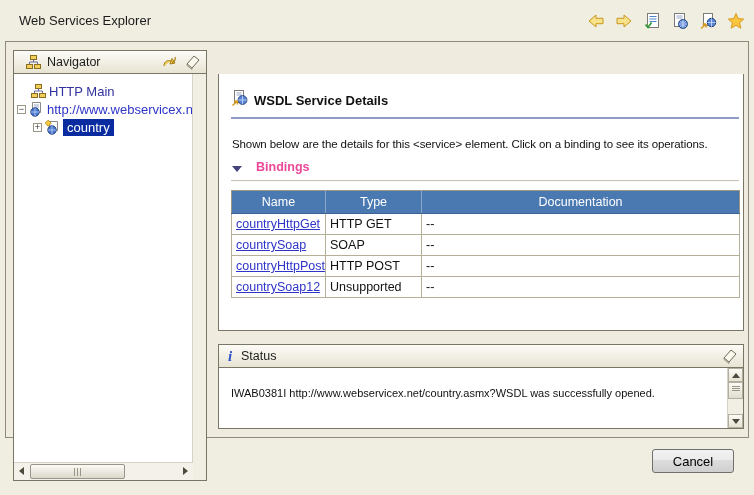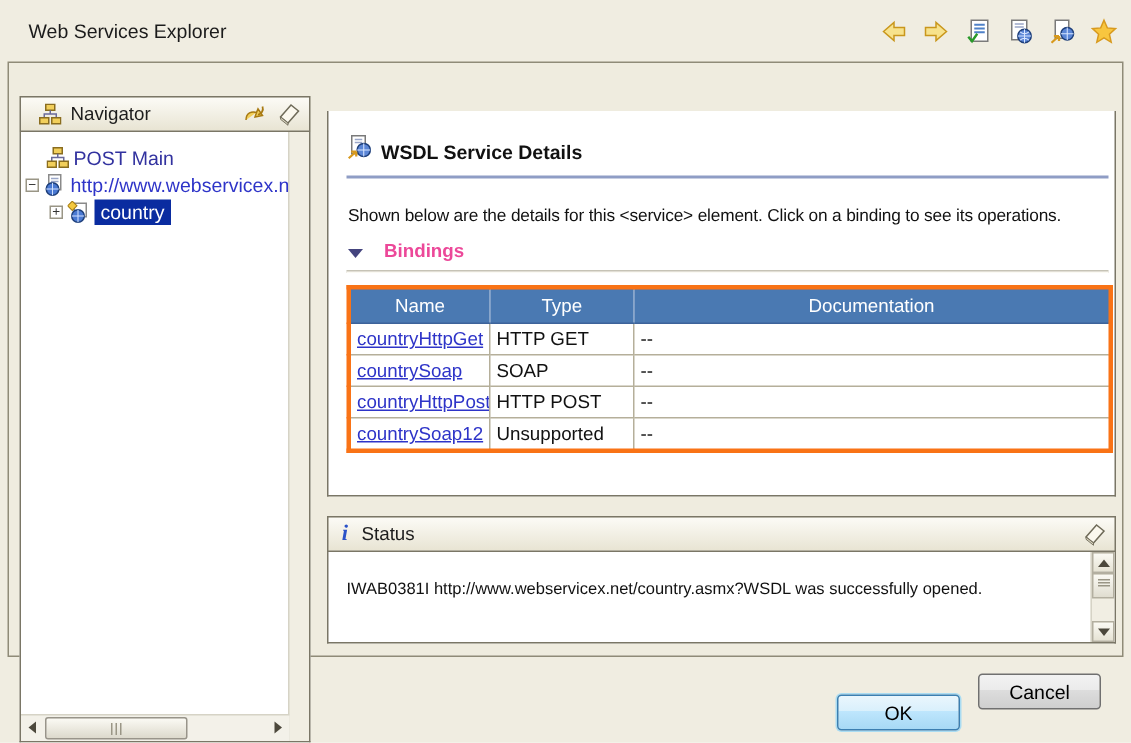--- a/index.html
+++ b/index.html
@@ -16,21 +16,21 @@
 
   
   .panel{position:absolute;box-sizing:border-box;}
   .panel-header{height:24px;box-sizing:border-box;border:1px solid #7a7666;background:linear-gradient(#fcfbf6,#e8e4d3);display:flex;align-items:center;padding:0 5px;}
   .panel-title{font-size:12.5px;color:#1d1d1d;margin-left:5px;}
   .spacer{flex:1;}
   .hicon{width:17px;height:17px;display:flex;align-items:center;justify-content:center;margin-left:6px;}
   .panel-body{position:absolute;left:0;right:0;top:24px;bottom:0;background:#fff;border:1px solid #7a7666;border-top:none;box-sizing:border-box;overflow:hidden;}
 
   
-  .nav-panel{left:7px;top:22px;width:194px;height:431px;}
+  .nav-panel{left:7px;top:8px;width:194px;height:431px;}
   .vtrack{position:absolute;top:0;bottom:0;right:0;width:13px;background:#f1eee3;border-left:1px solid #d6d3c6;}
   .hscroll{position:absolute;left:0;bottom:0;right:13px;height:17px;background:#f3f1e9;border-top:1px solid #d6d3c6;}
   .tri{width:0;height:0;display:block;}
   .tri-left{border:4px solid transparent;border-right:5px solid #4c483c;border-left:none;position:absolute;left:5px;top:4px;}
   .tri-right{border:4px solid transparent;border-left:5px solid #4c483c;border-right:none;position:absolute;right:5px;top:4px;}
   .tri-up{border:4px solid transparent;border-bottom:5px solid #4c483c;border-top:none;margin:0 auto;}
   .tri-down{border:4px solid transparent;border-top:5px solid #4c483c;border-bottom:none;margin:0 auto;}
   .hthumb{position:absolute;left:16px;top:1px;bottom:1px;width:93px;border:1px solid #98948a;border-radius:2px;background:linear-gradient(#fbfaf4,#dcd9cc);display:flex;align-items:center;justify-content:center;}
   .hgrip{width:1px;height:8px;background:#9a9686;box-shadow:3px 0 #9a9686,6px 0 #9a9686;margin-right:6px;}
 
@@ -49,21 +49,21 @@
   .head-rule{position:absolute;top:43px;left:12px;width:508px;height:2px;background:#8f9dc5;}
   .desc{position:absolute;top:64px;left:13px;font-size:11.5px;letter-spacing:-0.1px;color:#111;white-space:nowrap;}
   .bindings-row{position:absolute;top:86px;left:13px;display:flex;align-items:center;}
   .twistie{width:0;height:0;border:5px solid transparent;border-top:6px solid #44447e;border-bottom:none;margin-top:3px;}
   .bindings-label{font-size:12.5px;font-weight:bold;color:#ec4899;margin-left:14px;}
   .bind-sep{position:absolute;top:106px;left:12px;width:508px;height:1px;background:#c6c3b6;border-bottom:1px solid #fbfaf4;}
   .bind-table{position:absolute;top:116px;left:12px;width:508px;border-collapse:collapse;font-size:12.5px;table-layout:fixed;}
   .bind-table th{background:#4a79b2;color:#fff;font-weight:normal;height:20px;border:1px solid #9c9680;border-right:1px solid #89a6cb;border-bottom:1px solid #3d639a;text-align:center;}
   .bind-table th:last-child{border-right:1px solid #9c9680;}
   .bind-table td{height:20px;border:1px solid #b5af9a;padding:0 4px;color:#111;overflow:hidden;white-space:nowrap;}
-  .bind-table{border:3px solid #f97316;padding-left:24px;}
+  .bind-table{border:1px solid #f97316;padding-left:24px;}
   a.blink{color:#2e34c8;text-decoration:underline;cursor:pointer;}
 
   
   .status-panel{left:212px;top:302px;width:526px;height:85px;}
   .status-msg{position:absolute;top:19px;left:12px;font-size:11px;color:#111;white-space:nowrap;}
   .vscroll{position:absolute;top:0;bottom:0;right:0;width:15px;background:#f1eee3;border-left:1px solid #d6d3c6;}
   .sbtn{position:absolute;left:0;right:0;height:14px;border:1px solid #b3afa0;box-sizing:border-box;background:linear-gradient(#fbfaf4,#e6e3d4);display:flex;align-items:center;justify-content:center;}
   .sb-up{top:0;}
   .sb-down{bottom:0;}
   .vthumb{position:absolute;left:0;right:0;top:14px;height:17px;border:1px solid #b3afa0;box-sizing:border-box;background:linear-gradient(#fbfaf4,#e0ddd0);display:flex;align-items:center;justify-content:center;}
@@ -156,21 +156,21 @@
         <div class="tree">
           <div class="tree-row" style="padding-left:14px;">
             <span class="ticon">
               <svg width="15" height="15" viewBox="0 0 15 15">
                 <rect x="4.5" y="0.5" width="6" height="4" fill="#f2cf5b" stroke="#8a6d1f"></rect>
                 <path d="M7.5 4.5v2.5 M3.5 9.5V7h8v2.5" stroke="#6a6a9a" fill="none"></path>
                 <rect x="0.5" y="9.5" width="6" height="4" fill="#f2cf5b" stroke="#8a6d1f"></rect>
                 <rect x="8.5" y="9.5" width="6" height="4" fill="#f2cf5b" stroke="#8a6d1f"></rect>
               </svg>
             </span>
-            <span class="t-root">POST Main</span>
+            <span class="t-root">HTTP Main</span>
           </div>
           <div class="tree-row" style="padding-left:3px;">
             <span class="expander">−</span>
             <span class="ticon">
               <svg width="15" height="15" viewBox="0 0 15 15">
                 <path d="M3.5 0.5h8v10h-8z" fill="#fff" stroke="#8a8a8a"></path>
                 <path d="M5 3h5 M5 5h5" stroke="#9aa6c8"></path>
                 <circle cx="6" cy="10" r="4.2" fill="#4a79d2" stroke="#1e3f7a"></circle>
                 <path d="M1.8 10h8.4 M6 5.8v8.4" stroke="#cfe0ff" stroke-width="0.7" fill="none"></path>
               </svg>
@@ -284,16 +284,15 @@
             </span>
           <span class="sbtn sb-down">
               <span class="tri tri-down"></span>
             </span>
         </div>
       </div>
     </div>
 
   </div>
 
-  <div class="btn btn-ok">OK</div>
   <div class="btn btn-cancel">Cancel</div>
 
 </div>
 
 </body></html>

